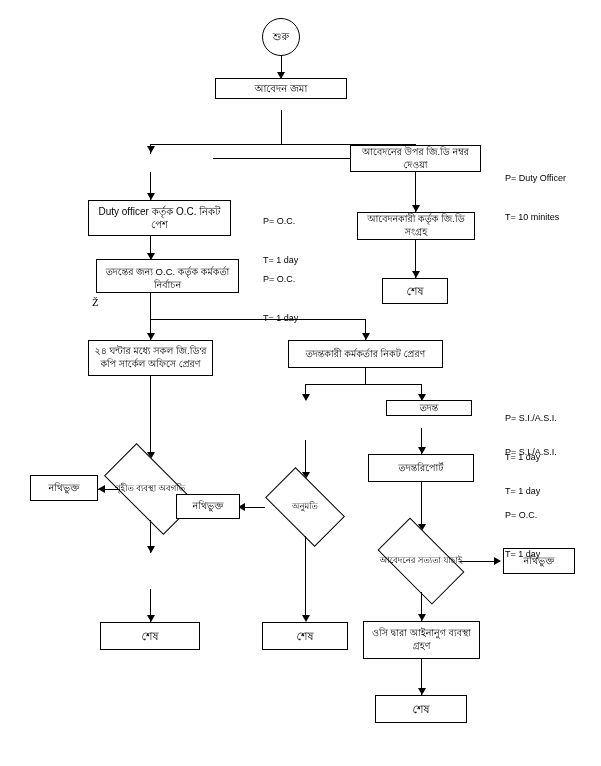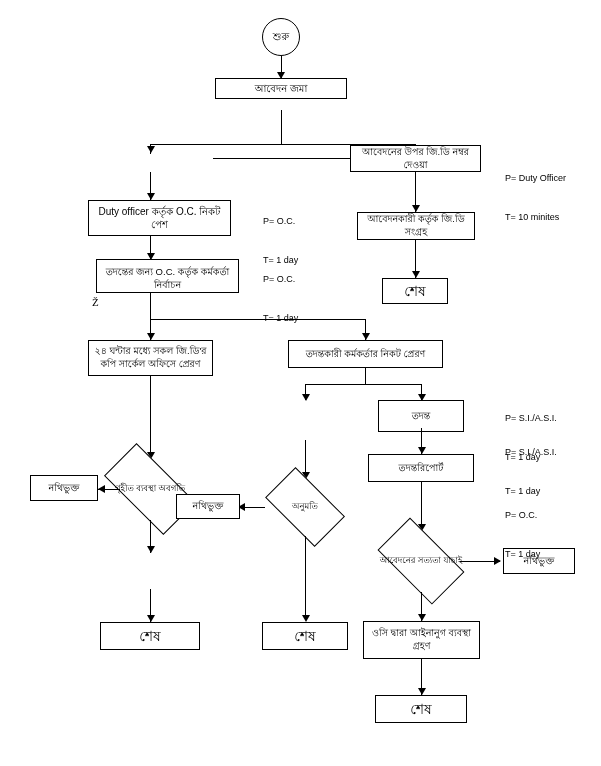--- a/index.html
+++ b/index.html
@@ -27,21 +27,21 @@
   }
   .box{
     border:1.3px solid #000;
     background:#fff;
     font-size:9.5px;
   }
   .box.big{font-size:10px;}
   .terminal{
     border:1.3px solid #000;
     background:#fff;
-    font-size:14px;
+    font-size:11px;
   }
   .circle{
     border:1.4px solid #000;
     border-radius:50%;
     background:#fff;
     font-size:10px;
   }
   
   .diamond{
     position:absolute;
@@ -232,21 +232,21 @@
     <span>নথিভুক্ত</span>
   </div>
 
   <div class="ln v" style="left:305px;top:536px;height:84px;"></div>
   <div class="arw down" style="left:301.5px;top:615px;"></div>
 
   <div class="node terminal" style="left:262px;top:622px;width:86px;height:28px;">
     <span>শেষ</span>
   </div>
 
-  <div class="node box" style="left:378px;top:400px;width:86px;height:32px;">
+  <div class="node box" style="left:386px;top:400px;width:86px;height:16px;">
     <span>তদন্ত</span>
   </div>
 
   <div class="ln v" style="left:421px;top:428px;height:26px;"></div>
   <div class="arw down" style="left:417.5px;top:447px;"></div>
 
   <div class="node box" style="left:368px;top:454px;width:106px;height:28px;">
     <span>তদন্তরিপোর্ট</span>
   </div>
 

